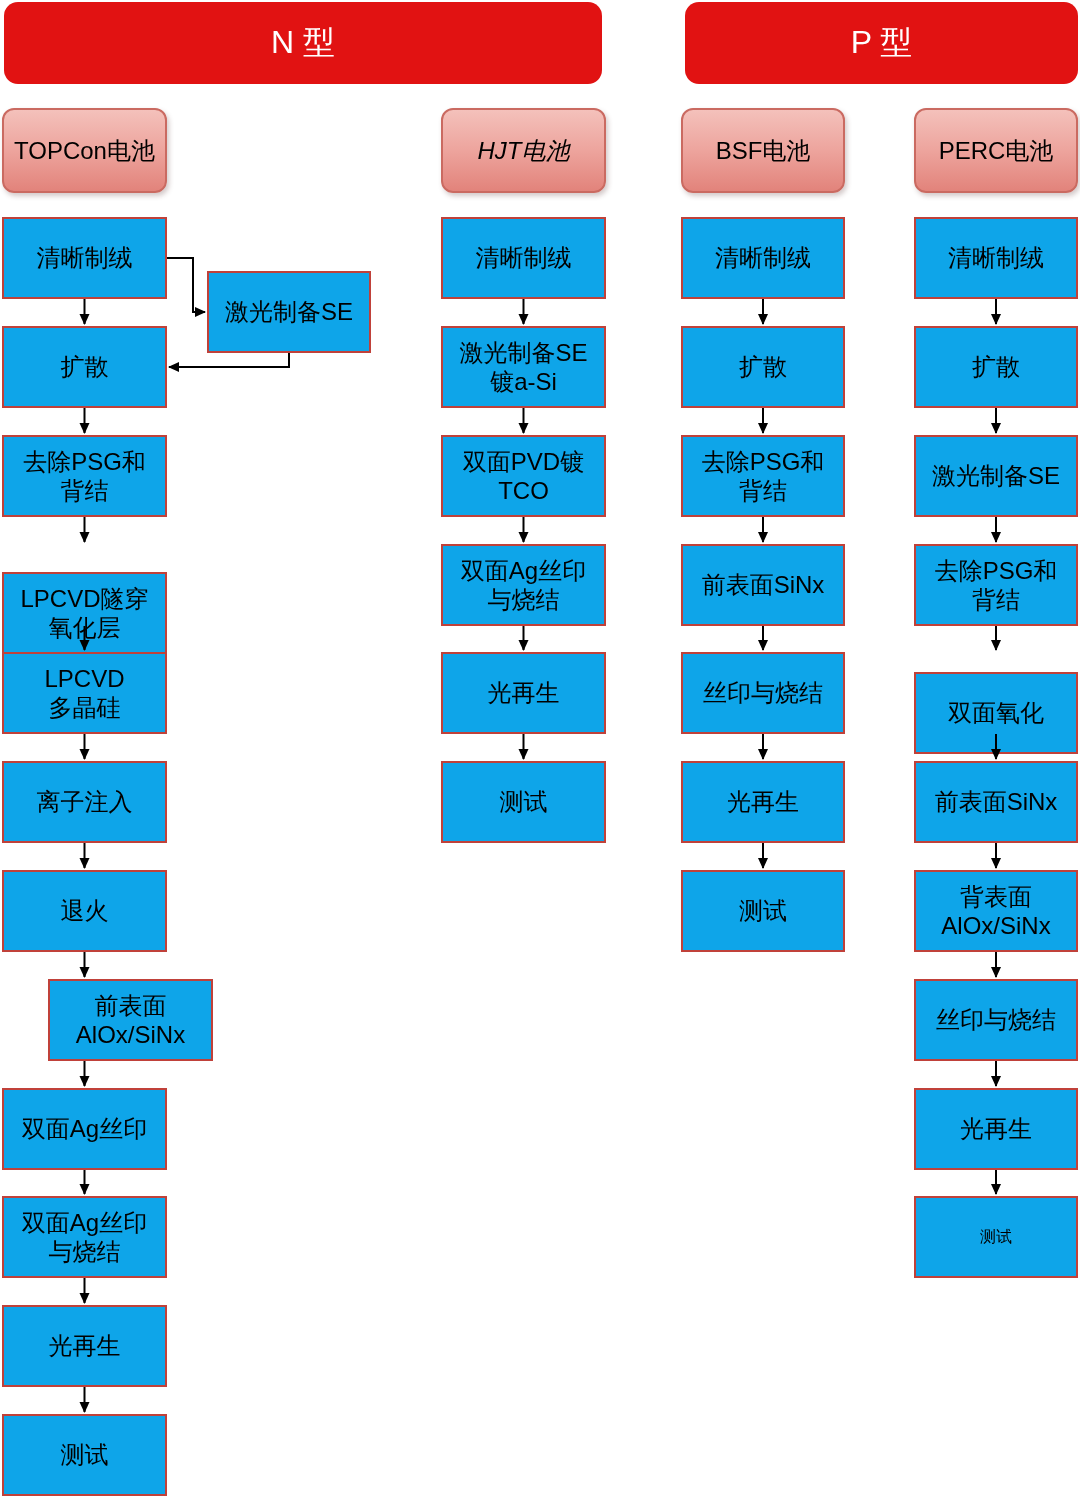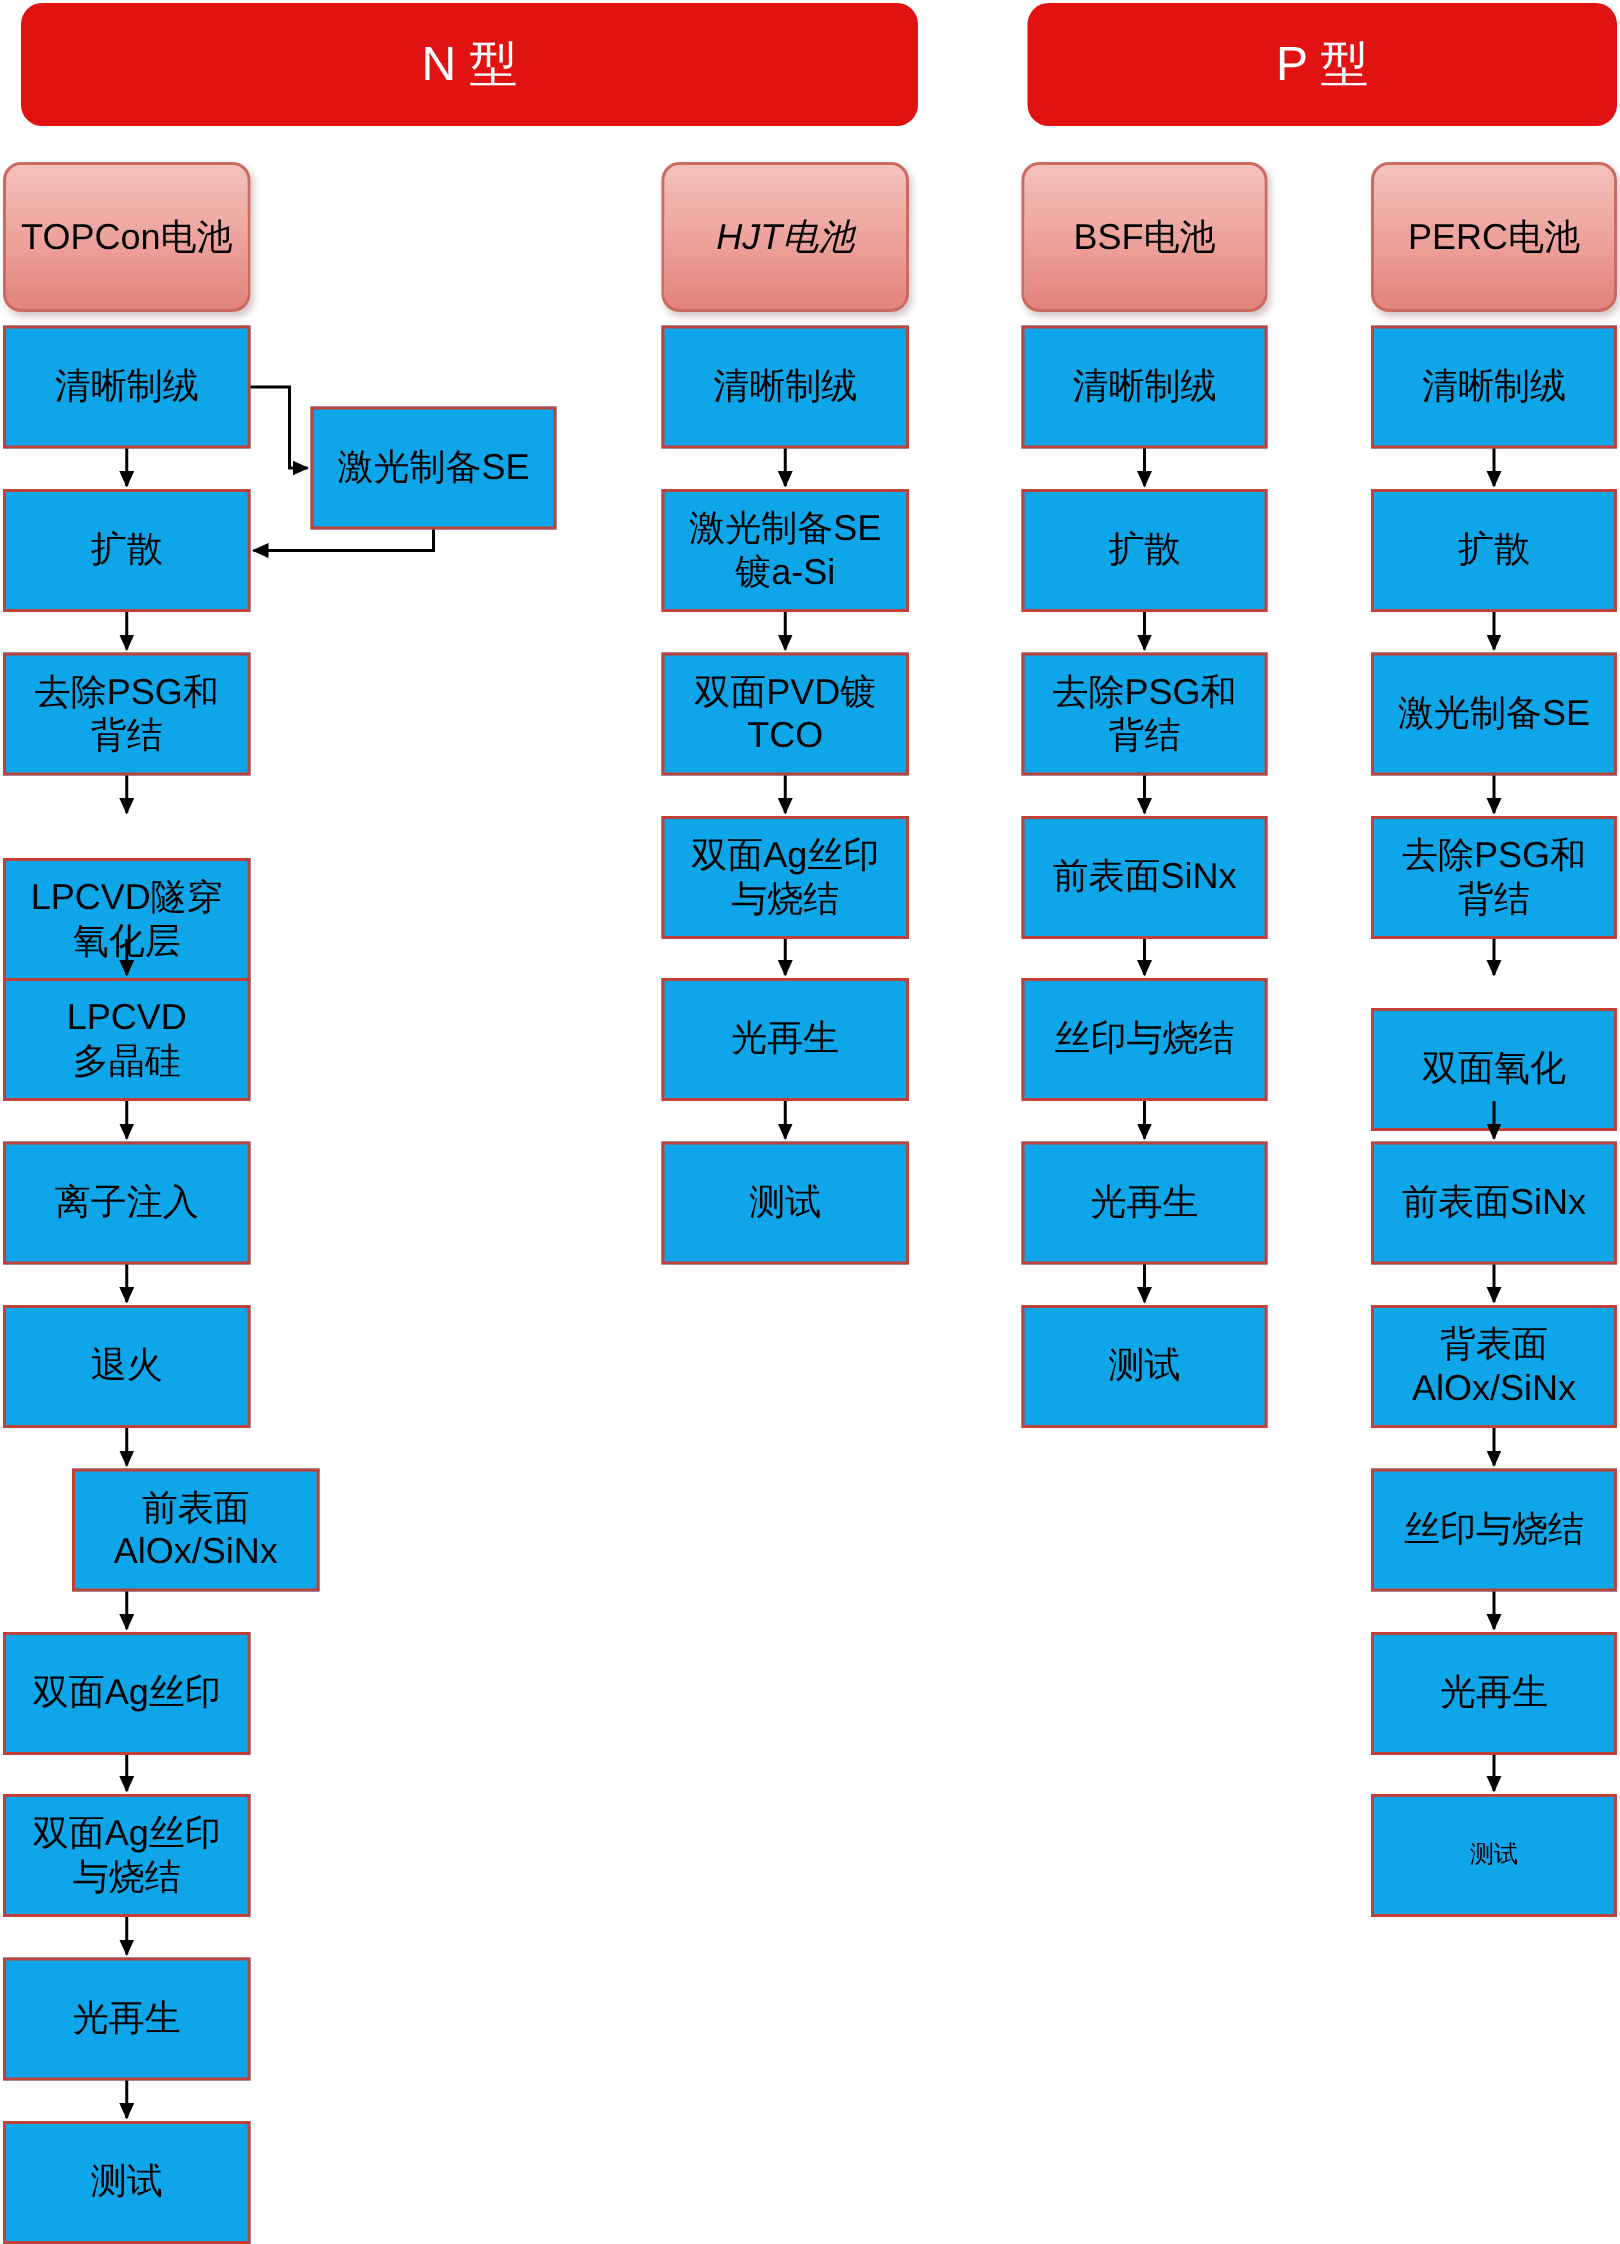--- a/index.html
+++ b/index.html
@@ -22,21 +22,21 @@
     border-radius: 14px;
     color: #ffffff;
     font-size: 32px;
     display: flex;
     align-items: center;
     justify-content: center;
     box-sizing: border-box;
   }
   .celltype {
     position: absolute;
-    height: 100px;
+    height: 85px;
     background: linear-gradient(180deg, #f4c1bb 0%, #eda49d 50%, #e2837b 100%);
     border: 2px solid #ca6a61;
     border-radius: 12px;
     box-shadow: 2px 3px 5px rgba(80, 40, 40, 0.25);
     display: flex;
     align-items: center;
     justify-content: center;
     font-size: 24px;
     color: #000000;
     box-sizing: border-box;
@@ -72,21 +72,21 @@
     stroke: #000000;
     stroke-width: 2;
     fill: none;
   }
 </style>
 </head>
 <body>
 
 <div id="canvas">
 
-  <div class="banner" style="left:14px; top:2px; width:598px;">
+  <div class="banner" style="left:4px; top:2px; width:598px;">
     <span>N 型</span>
   </div>
   <div class="banner" style="left:685px; top:2px; width:393px;">
     <span>P 型</span>
   </div>
 
   <div class="celltype" style="left:2px; top:108px; width:165px;">
     <span>TOPCon电池</span>
   </div>
   <div class="celltype" style="left:441px; top:108px; width:165px;font-style:italic;">

